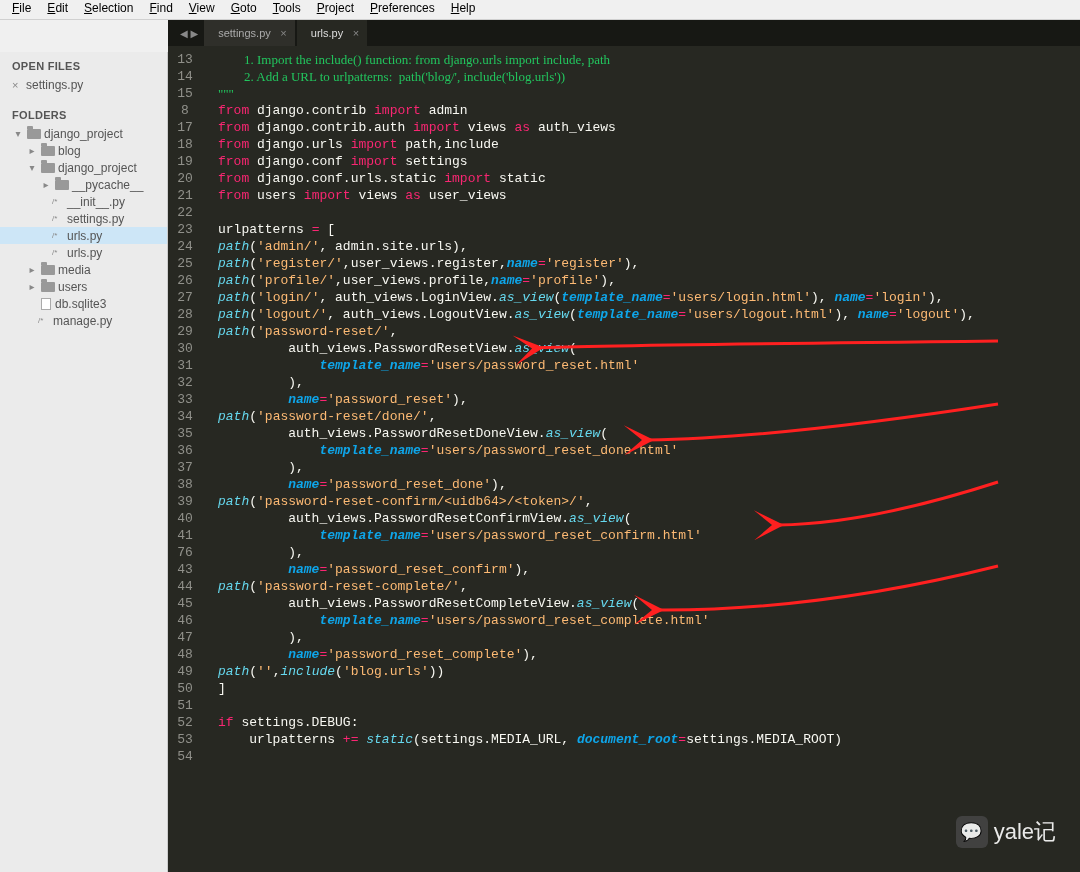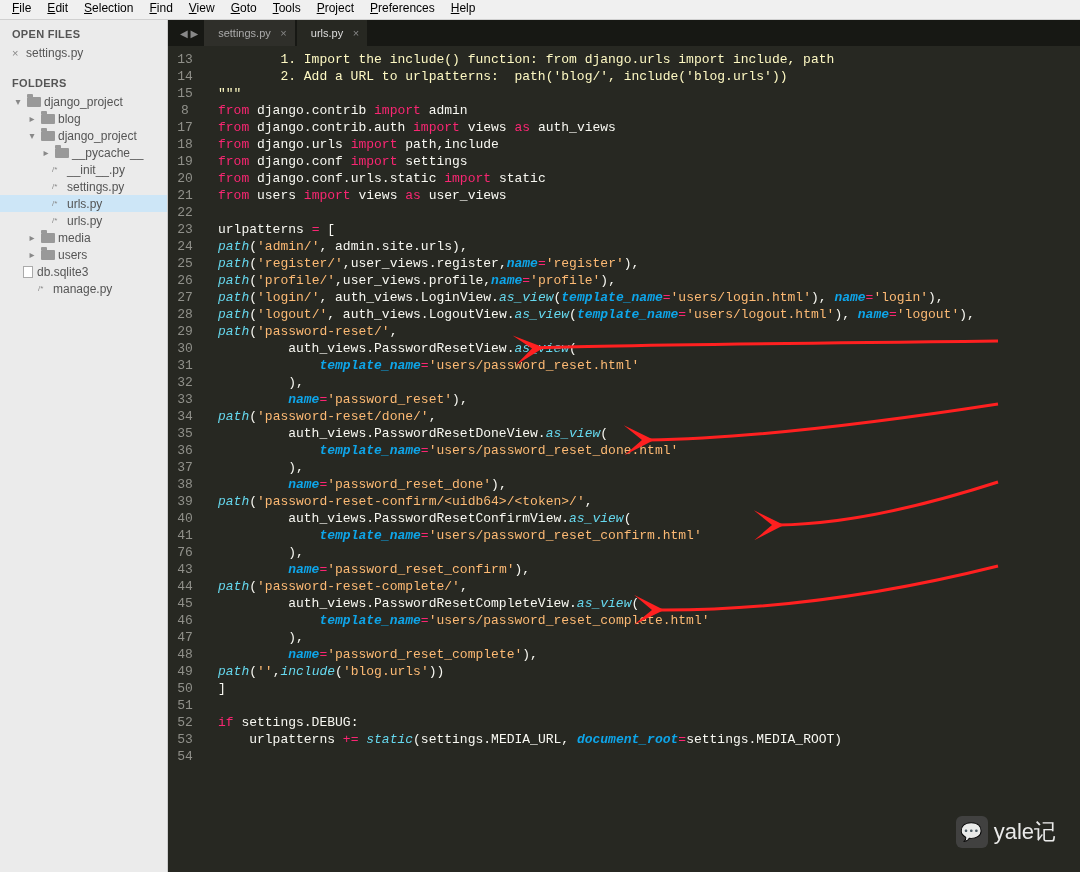--- a/index.html
+++ b/index.html
@@ -1,21 +1,21 @@
 <!DOCTYPE html>
 <html><head>
 <meta charset="utf-8">
 <style>
 * { margin:0; padding:0; box-sizing:border-box; }
 body { font-family:"Segoe UI",Arial,sans-serif; font-size:12px; background:#f0f0f0; width:1080px; height:872px; overflow:hidden; position:relative; }
 .menubar { background:#f0f0f0; height:20px; display:flex; align-items:flex-end; padding:2px 4px; border-bottom:1px solid #d0d0d0; font-size:12px; }
 .menubar span { padding:2px 8px; cursor:default; }
 .menubar span u { text-decoration:underline; }
 .container { display:flex; height:852px; }
-.sidebar { width:168px; background:#ebebeb; border-right:1px solid #ccc; font-size:12px; color:#555; overflow:hidden; }
+.sidebar { width:168px; background:#ebebeb; border-right:1px solid #ccc; font-size:12px; color:#555; overflow:hidden;margin-top:32px; }
 .sidebar-section-title { padding:8px 10px 4px 12px; font-weight:bold; color:#555; font-size:11px; letter-spacing:.3px; }
 .sidebar-item { display:flex; align-items:center; padding:2px 0 2px 12px; color:#555; cursor:default; height:17px; }
 .sidebar-item .tw { width:12px; display:inline-block; text-align:center; font-size:10px; color:#888; }
 .sidebar-item .label { white-space:nowrap; }
 .sidebar-item.active { background:#cde6f7; }
 .close-x { color:#888; margin-right:4px; font-size:11px; width:10px; display:inline-block; }
 .folder-icon { display:inline-block; width:14px; height:10px; background:#999; border-radius:1px; position:relative; margin:0 3px; }
 .folder-icon::before { content:""; position:absolute; top:-3px; left:0; width:6px; height:3px; background:#999; border-radius:1px 1px 0 0; }
 .file-icon { display:inline-block; width:10px; height:12px; border:1px solid #aaa; background:#fff; margin:0 4px 0 3px; position:relative; }
 .py-badge { font-size:8px; color:#888; margin-right:3px; width:12px; display:inline-block; }
@@ -23,21 +23,21 @@
 .tab-row { height:26px; background:#171814; display:flex; align-items:flex-end; padding-left:6px; }
 .tab-nav { color:#888; font-size:10px; padding:0 6px; align-self:center; }
 .tab { height:26px; display:flex; align-items:center; padding:0 24px 0 14px; font-size:11px; color:#aaa; background:#2f2f2a; border-right:1px solid #171814; position:relative; margin-right:1px; }
 .tab.active { background:#272822; color:#ddd; }
 .tab .close { position:absolute; right:8px; font-size:11px; color:#888; }
 .code-block { flex:1; display:flex; font-family:Consolas,'Courier New',monospace; font-size:13px; line-height:17px; overflow:hidden; position:relative; }
 .gutter { width:44px; background:#272822; color:#90908a; text-align:center; padding:5px 10px 0 0; user-select:none; }
 .gutter div { height:17px; }
 .code { flex:1; padding:5px 0 0 6px; color:#f8f8f2; white-space:pre; position:relative; }
 .code div { height:17px; }
-.c-str { color:#fef9c3; } 
+.c-str { color:#22c55e;font-family:Liberation Serif, serif; } 
 .c-kw { color:#f92672; }
 .c-fn { color:#66d9ef; font-style:italic; }
 .c-arg { color:#0ea5e9; font-style:italic;font-weight:bold; }
 .c-lit { color:#fdba74; }
 .c-op { color:#f92672; }
 .annot-container { position:absolute; top:0; left:0; width:100%; height:100%; pointer-events:none; }
 .watermark { position:absolute; right:24px; bottom:24px; display:flex; align-items:center; color:#fff; opacity:.9; font-size:22px; }
 .watermark .wm-ic { width:32px; height:32px; border-radius:6px; background:#444; margin-right:6px; display:flex; align-items:center; justify-content:center; color:#fff; font-size:18px; }
 </style>
 </head>
@@ -110,21 +110,21 @@
         <div class="sidebar-item" style="padding-left: 26px;">
           <span class="tw">▸</span>
           <span class="folder-icon"></span>
           <span class="label">media</span>
         </div>
         <div class="sidebar-item" style="padding-left: 26px;">
           <span class="tw">▸</span>
           <span class="folder-icon"></span>
           <span class="label">users</span>
         </div>
-        <div class="sidebar-item" style="padding-left: 8px;">
+        <div class="sidebar-item" style="padding-left: 26px;">
           <span class="tw"></span>
           <span class="file-icon"></span>
           <span class="label">db.sqlite3</span>
         </div>
         <div class="sidebar-item" style="padding-left: 26px;">
           <span class="tw"></span>
           <span class="py-badge">/*</span>
           <span class="label">manage.py</span>
         </div>
       </div>

